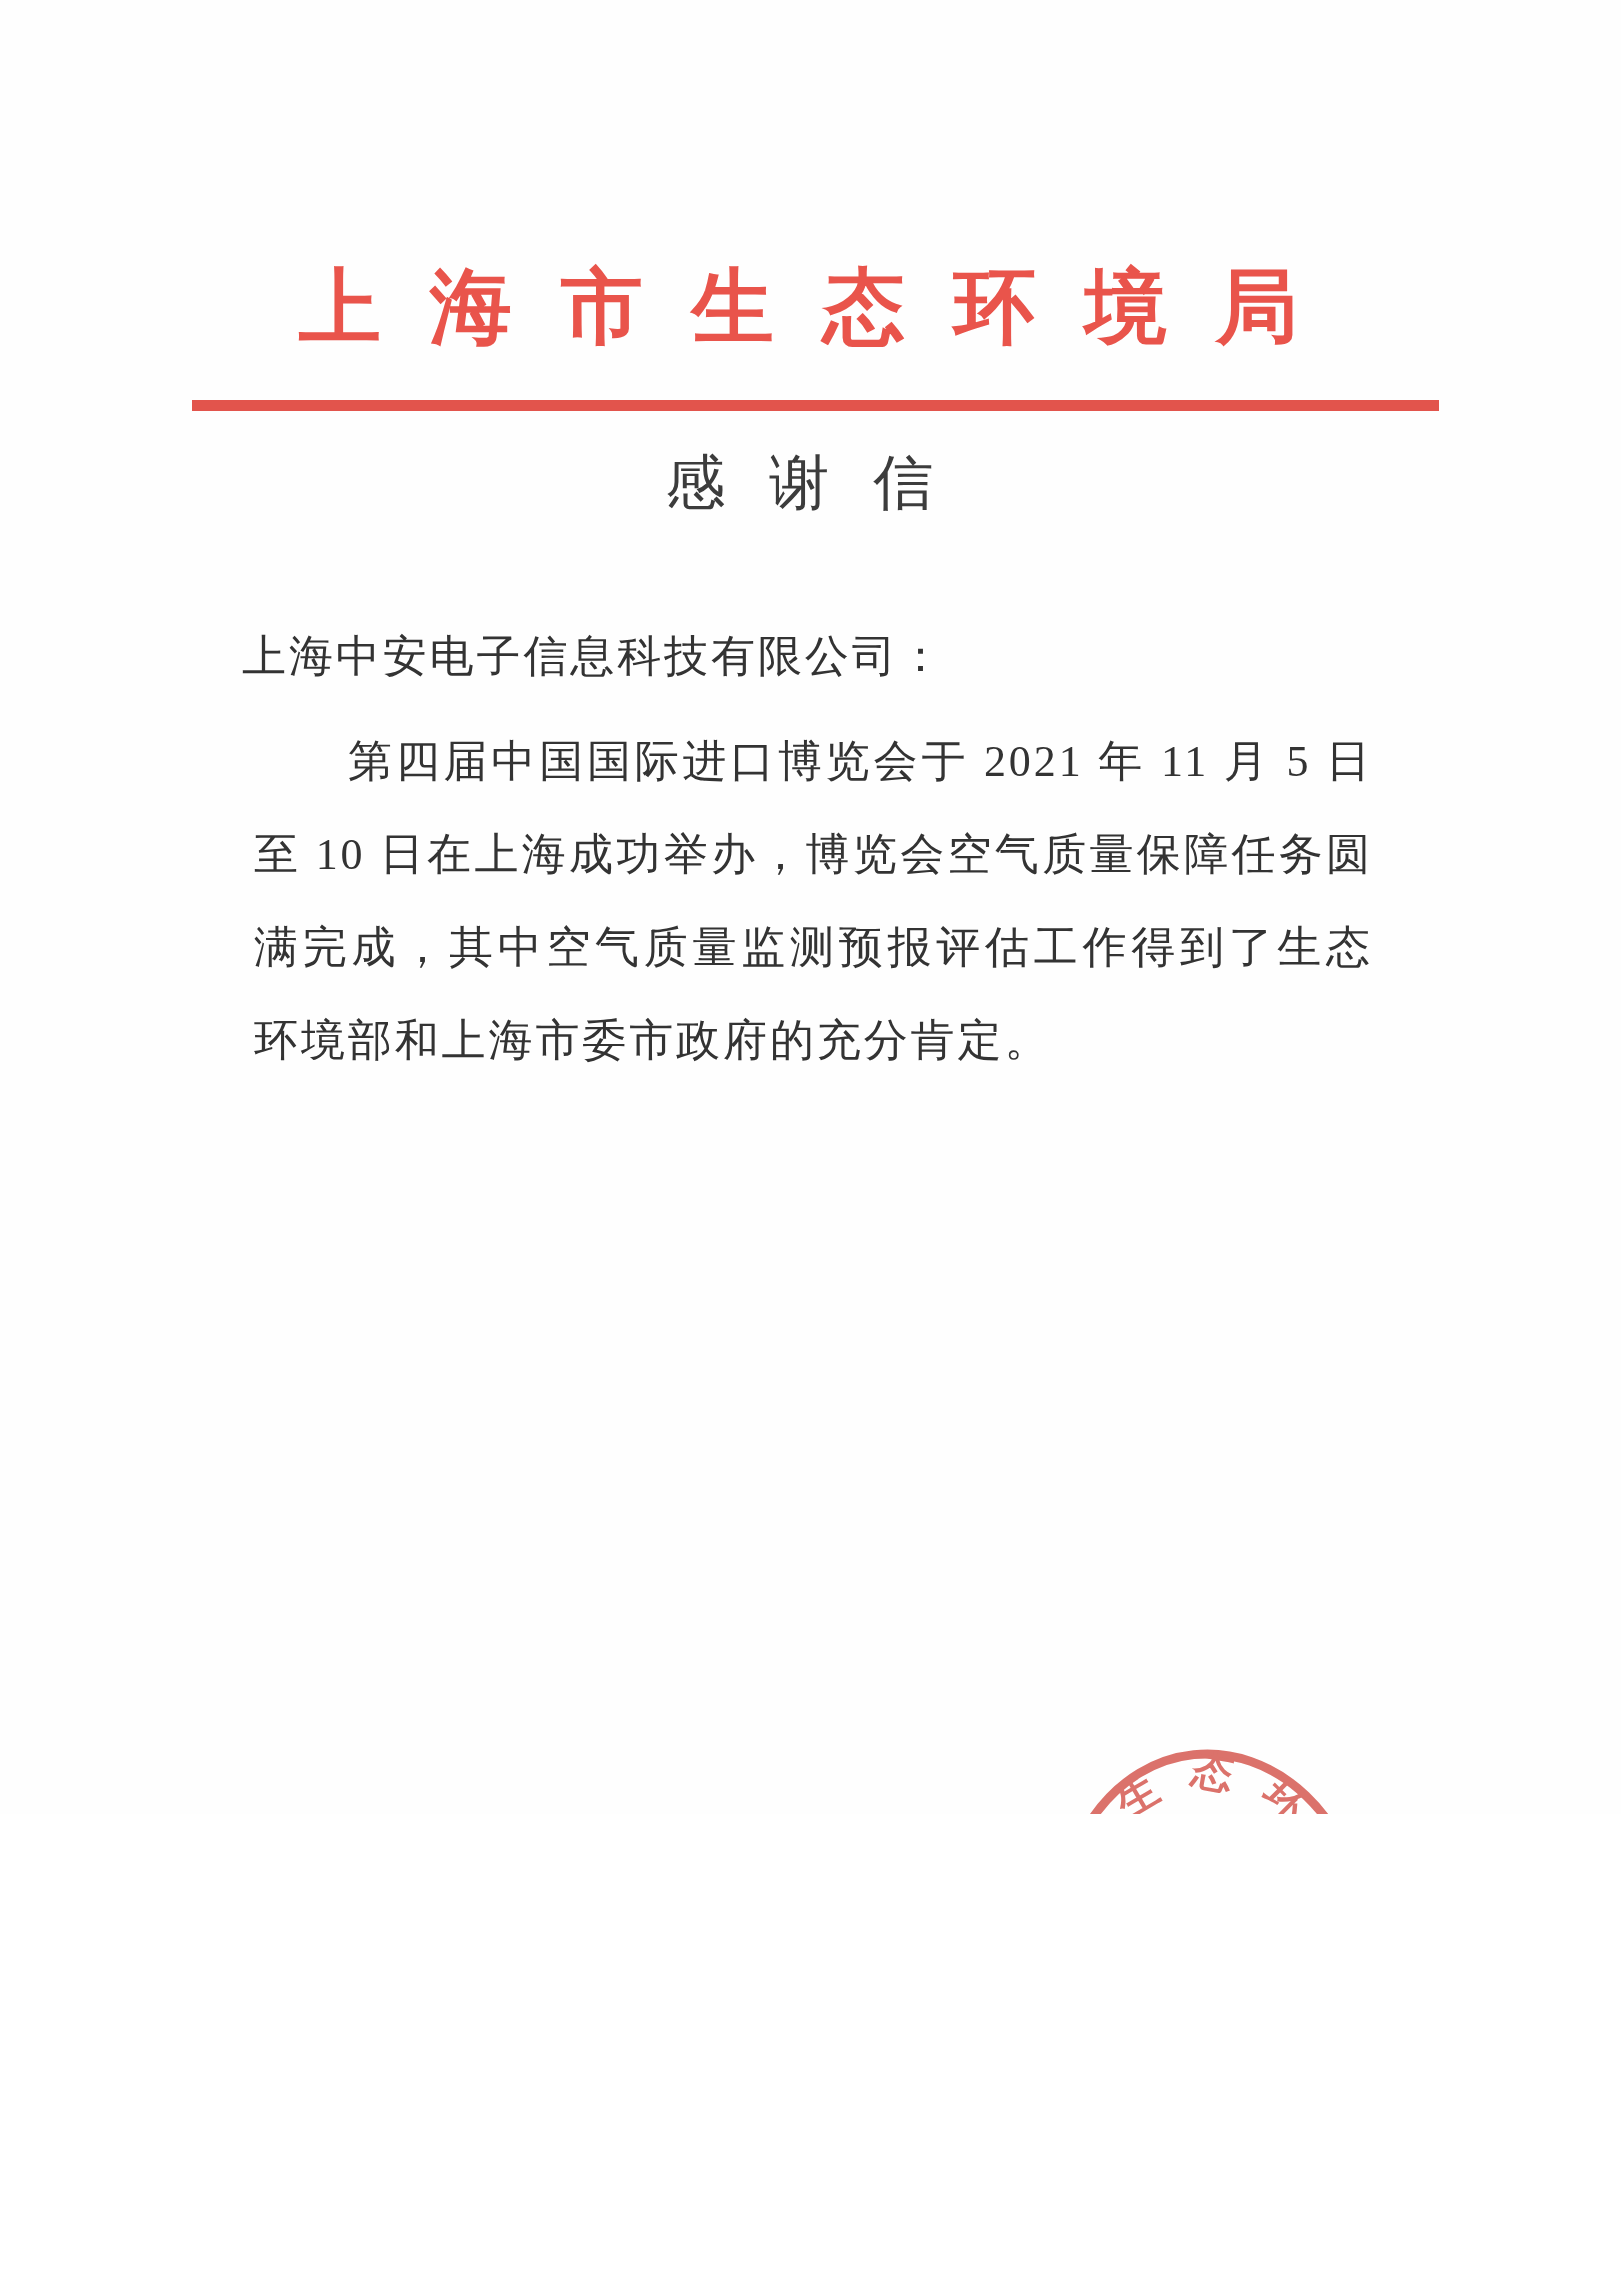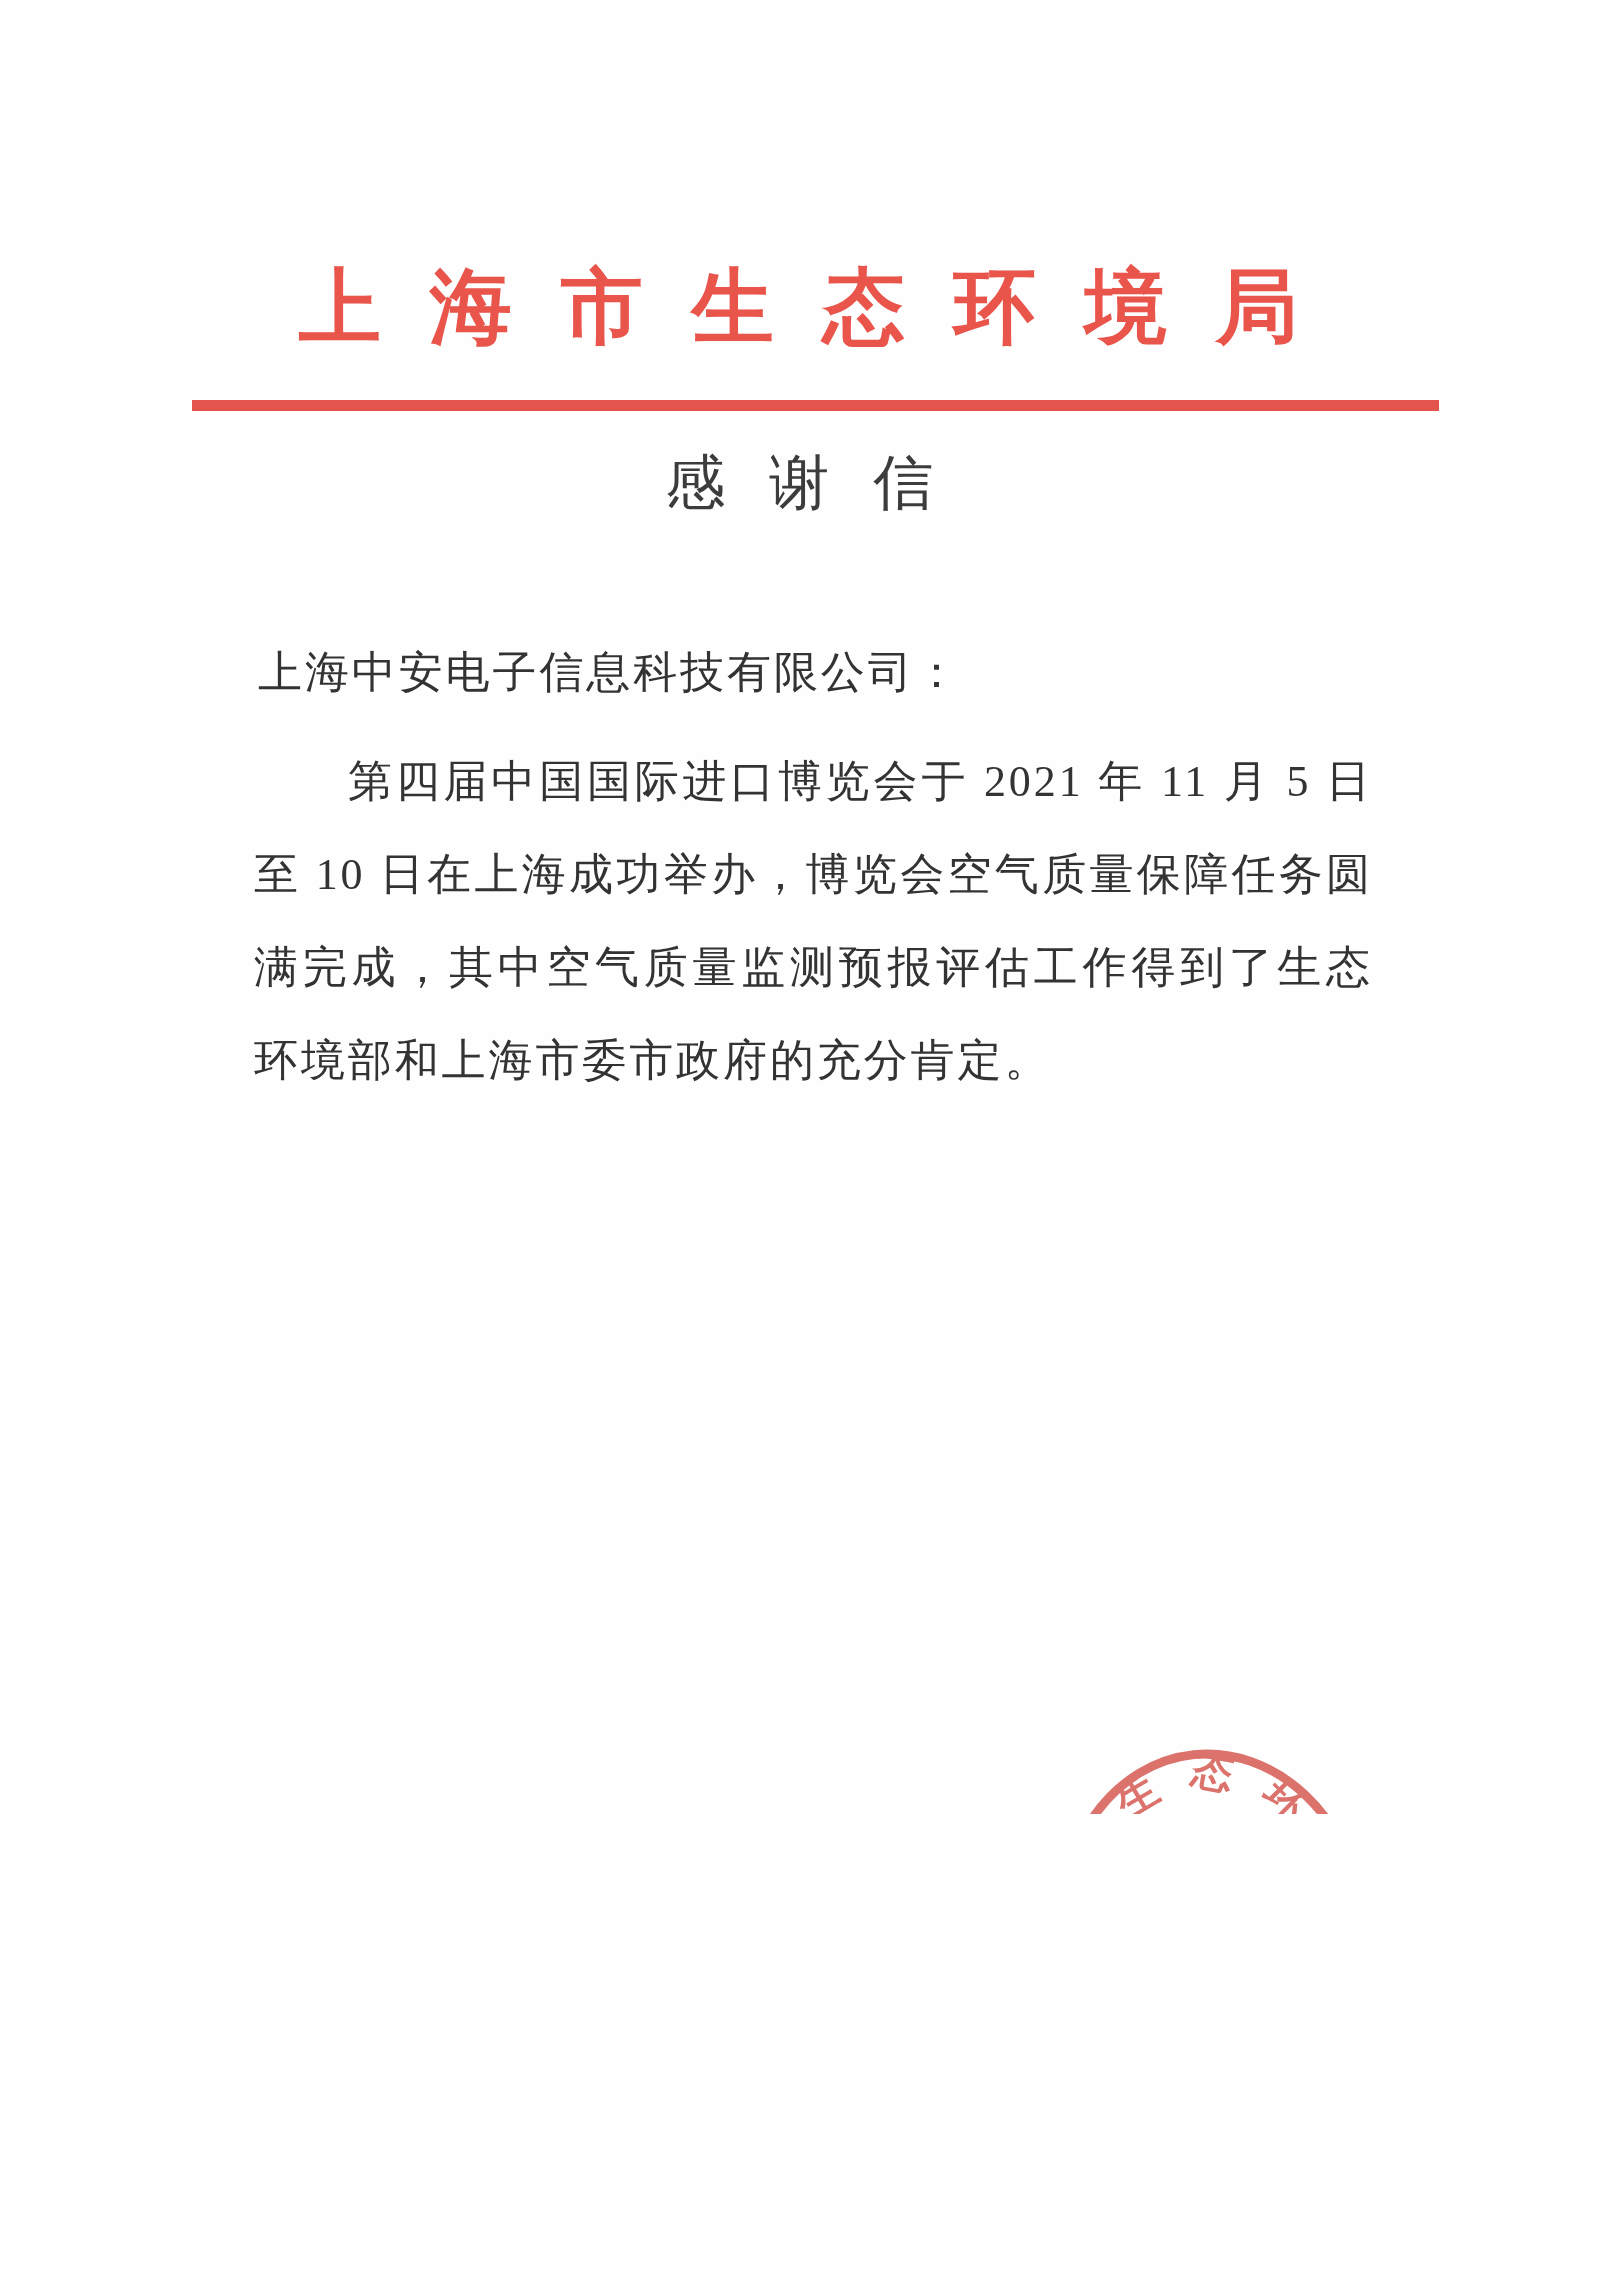--- a/index.html
+++ b/index.html
@@ -58,21 +58,21 @@
     top: 610px;
     left: 242px;
     width: 1143px;
     font-size: 44px;
     line-height: 93px;
     letter-spacing: 2.9px;
     color: #333333;
     text-align: justify;
   }
   .salutation {
-    margin: 16px;
+    margin: 0;
   }
   .body-block p.para {
     margin: 12px;
     text-indent: 94px;
   }
 
   
   .sign-org {
     position: absolute;
     top: 1890px;

